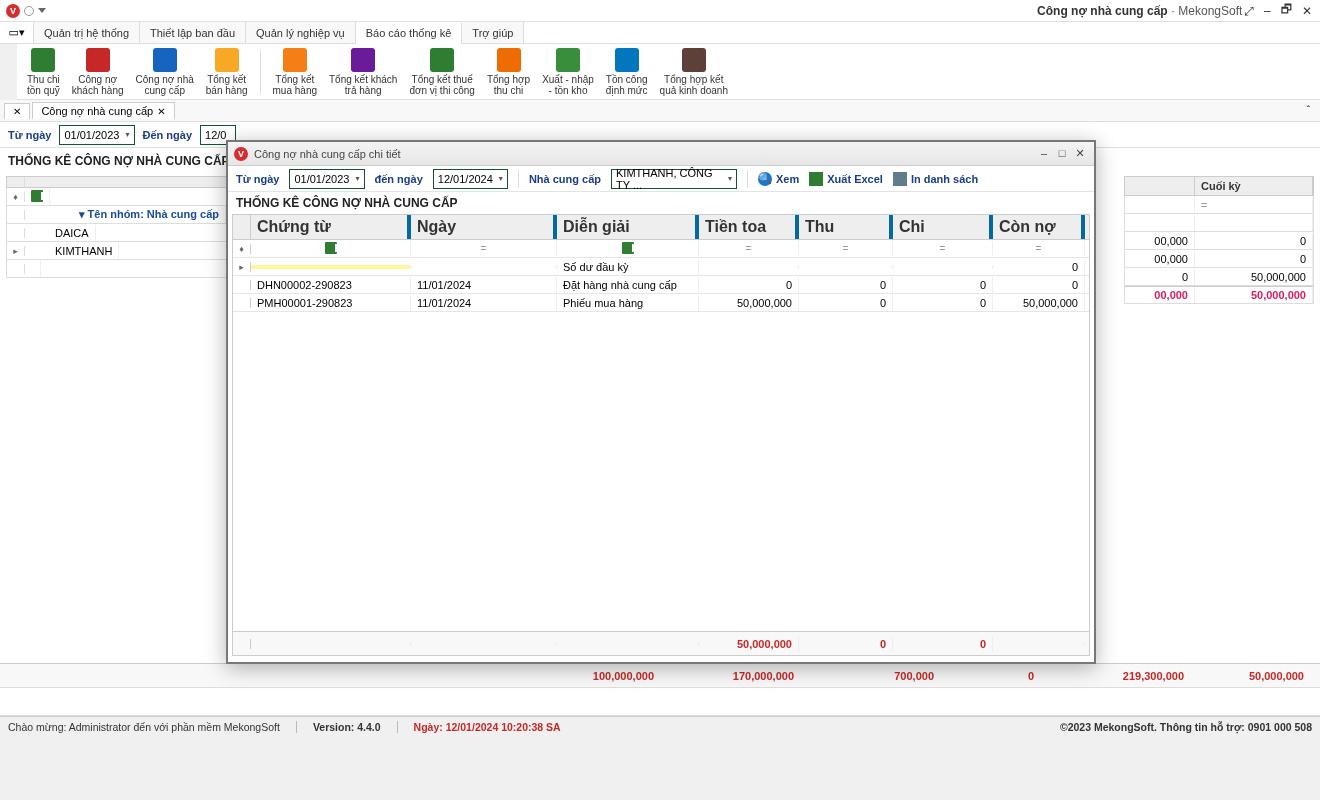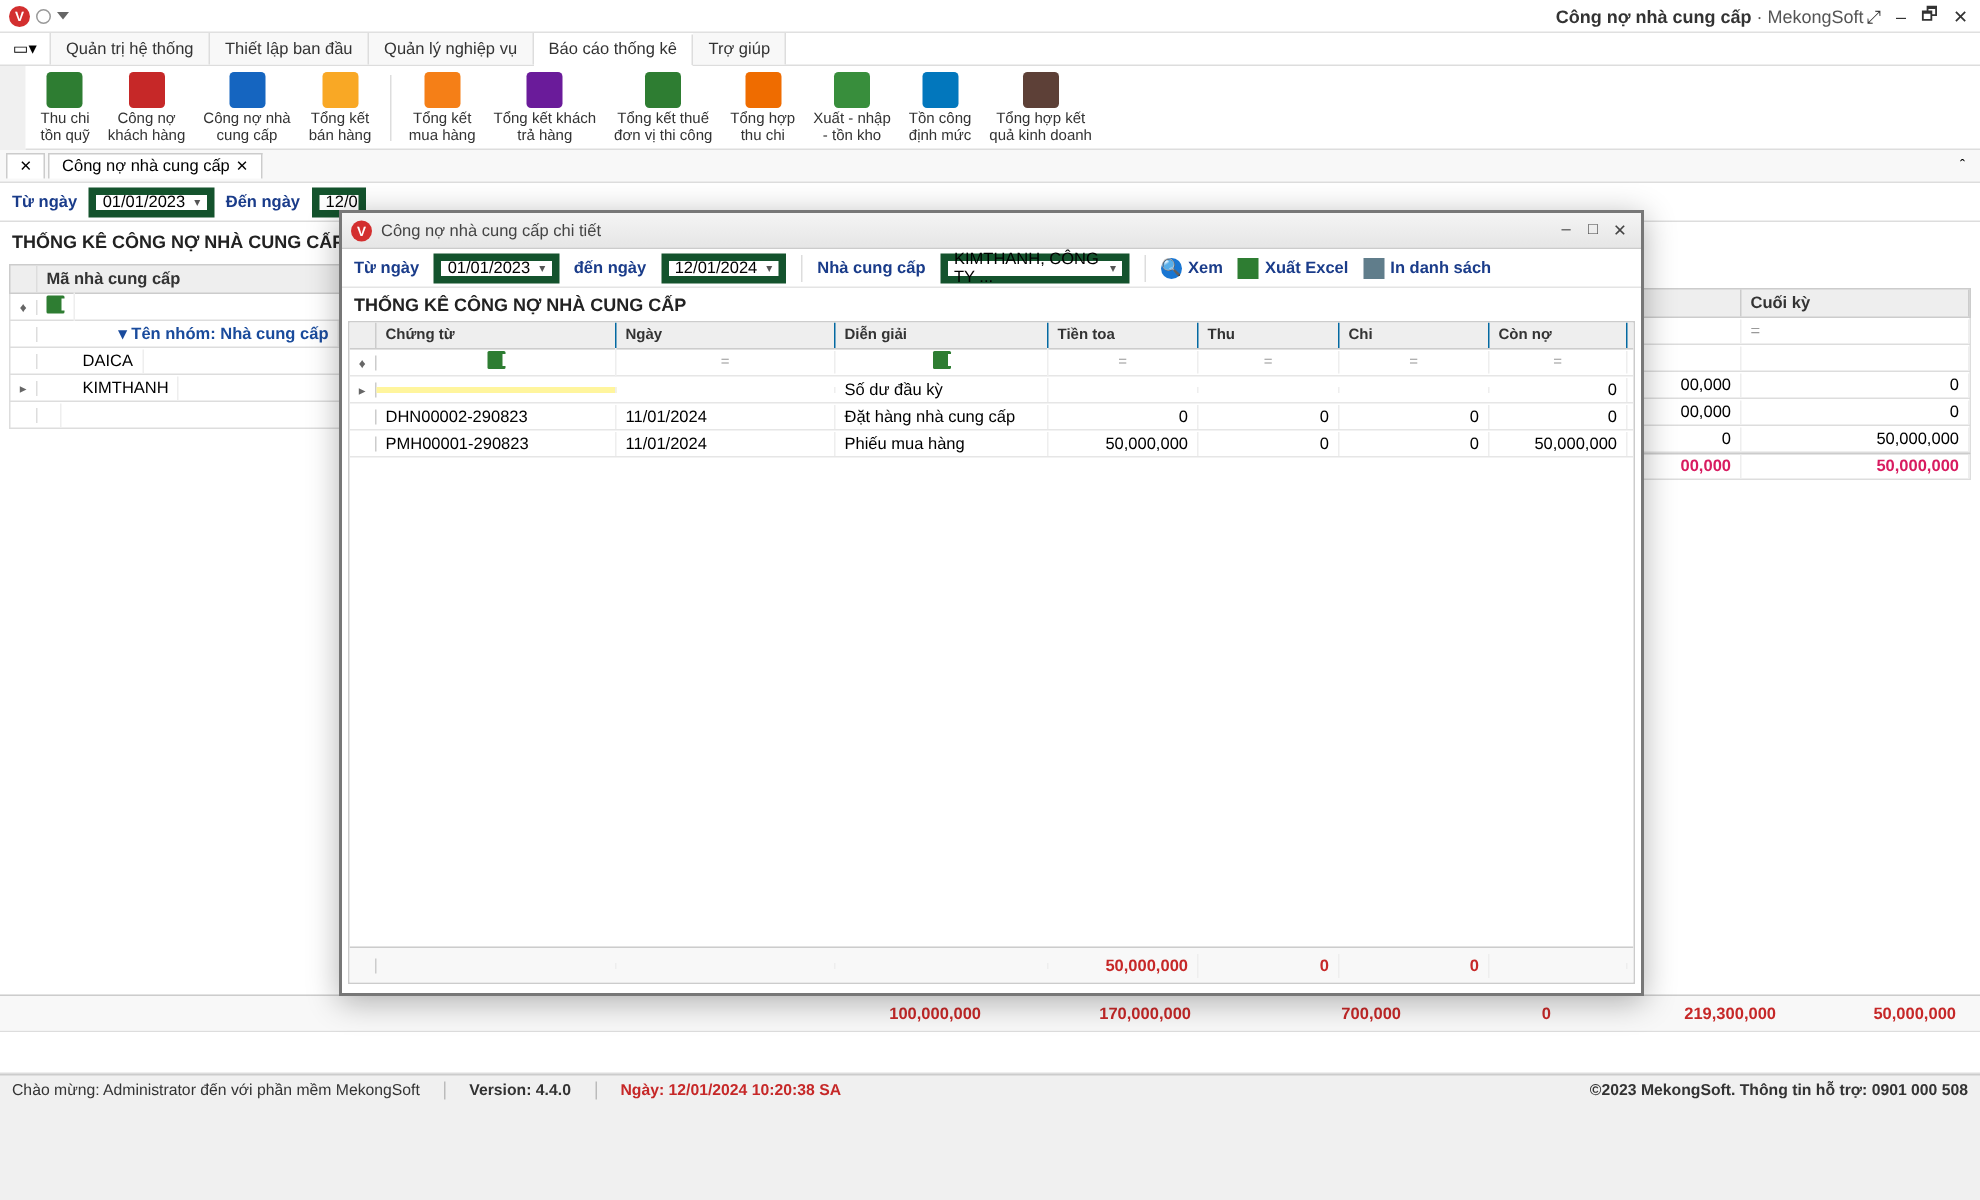--- a/index.html
+++ b/index.html
@@ -24,58 +24,58 @@
 .ribbon-icon { width: 24px; height: 24px; margin-bottom: 2px; border-radius: 3px; }
 .ribbon-sep { width: 1px; height: 44px; background: #ddd; margin: 0 4px; }
 
 .doc-tabs { height: 22px; background: #f8f8f8; border-bottom: 1px solid #ddd; display: flex; align-items: center; padding: 0 4px; gap: 2px; }
 .doc-tab { display: flex; align-items: center; gap: 4px; padding: 2px 8px; background: #fff; border: 1px solid #ccc; border-bottom: none; font-size: 11px; }
 .doc-tab .x { font-size: 10px; cursor: pointer; }
 .caret-up { margin-left: auto; font-size: 10px; padding-right: 6px; cursor: pointer; }
 
 .bg-filters { height: 26px; background: #fff; display: flex; align-items: center; padding: 0 8px; gap: 8px; border-bottom: 1px solid #ddd; }
 .lbl-blue { color: #1a3c8a; font-weight: 600; font-size: 11px; }
-.date-input { display: inline-flex; align-items: center; border: 5px solid #14532d; height: 20px; padding: 0 4px; background: #fff; font-size: 11px; gap: 6px; }
+.date-input { display: inline-flex; align-items: center; border: 1px solid #14532d; height: 20px; padding: 0 4px; background: #fff; font-size: 11px; gap: 6px; }
 .date-input .dd { font-size: 8px; color: #555; }
 
 .bg-main { position: relative; background: #fff; height: 540px; border-bottom: 1px solid #ddd; }
 .bg-title { font-weight: bold; font-size: 12px; padding: 6px 8px; color: #222; }
 
 .left-grid { position: absolute; left: 6px; top: 28px; width: 320px; }
 .grid-header-row { display: flex; background: #eee; border: 1px solid #ccc; }
 .grid-header-cell { padding: 3px 6px; border-right: 1px solid #ccc; font-weight: 600; color: #333; font-size: 11px; }
 .grid-row { display: flex; border: 1px solid #ddd; border-top: none; background: #fff; height: 18px; align-items: center; }
 .grid-cell { padding: 2px 6px; border-right: 1px solid #eee; font-size: 11px; }
 .group-row { color: #1a4b9c; font-weight: 600; gap: 48px; }
 .row-selector { width: 18px; text-align: center; border-right: 1px solid #ddd; color: #666; font-size: 9px; }
 .excel-icon { width: 12px; height: 12px; background: #2e7d32; display: inline-block; border-radius: 1px; position: relative; }
 .excel-icon::after { content: ""; position: absolute; right: -2px; top: 2px; width: 4px; height: 8px; background: #fff; }
 
-.right-grid-hdr { position: absolute; right: 6px; top: 44px; width: 224px; }
+.right-grid-hdr { position: absolute; right: 6px; top: 28px; width: 190px; }
 
 .bg-totals { position: absolute; bottom: 0; left: 0; right: 0; height: 24px; background: #f8f8f8; border-top: 1px solid #ccc; display: flex; align-items: center; font-weight: bold; color: #c62828; font-size: 11px; }
 .tot-cell { text-align: right; padding-right: 16px; }
 
 .statusbar { height: 20px; background: #f0f0f0; border-top: 1px solid #ccc; display: flex; align-items: center; padding: 0 8px; font-size: 10.5px; color: #333; gap: 16px; }
 .statusbar .right { margin-left: auto; }
 .red-text { color: #c62828; font-weight: 600; }
 .sep-v { width: 1px; height: 12px; background: #bbb; }
 
 
 .dialog { position: absolute; left: 226px; top: 140px; width: 870px; height: 524px; background: #fff; border: 2px solid #777; box-shadow: 0 4px 20px rgba(0,0,0,0.3); display: flex; flex-direction: column; }
 .dialog-title { height: 24px; background: linear-gradient(#f4f4f4,#e6e6e6); display: flex; align-items: center; padding: 0 6px; gap: 6px; border-bottom: 1px solid #ccc; font-size: 11px; color: #444; }
 .dialog-title .win { margin-left: auto; display: flex; gap: 2px; }
 .dialog-title .win span { width: 16px; text-align: center; cursor: pointer; font-size: 11px; }
 .dialog-toolbar { height: 26px; display: flex; align-items: center; padding: 0 8px; gap: 10px; border-bottom: 1px solid #e4e4e4; font-size: 11px; }
 .tb-btn { display: inline-flex; align-items: center; gap: 4px; color: #1a3c8a; font-weight: 600; cursor: pointer; }
 .tb-icon { width: 14px; height: 14px; display: inline-block; }
 .dialog-sub { font-weight: bold; font-size: 12px; padding: 4px 8px; color: #222; }
 .dgrid { flex: 1; border: 1px solid #ccc; margin: 0 4px; display: flex; flex-direction: column; overflow: hidden; }
 .dgrid-head { display: flex; background: #eee; border-bottom: 1px solid #ccc; }
-.dcol { padding: 3px 6px; border-right: 1px solid #0369a1; font-weight: 600; font-size: 10px; color: #333; }
+.dcol { padding: 3px 6px; border-right: 4px solid #0369a1; font-weight: 600; font-size: 16px; color: #333; }
 .drow { display: flex; border-bottom: 1px solid #e6e6e6; height: 18px; align-items: center; font-size: 11px; }
 .dcell { padding: 2px 6px; border-right: 1px solid #eee; overflow: hidden; white-space: nowrap; }
 .num { text-align: right; }
 .filter-row .dcell { color: #999; text-align: center; font-size: 10px; }
 .highlight { background: #fff59d; }
 .dgrid-footer { height: 24px; background: #f8f8f8; border-top: 1px solid #ccc; display: flex; align-items: center; font-weight: bold; color: #c62828; font-size: 11px; }
 
 .c-ct { width: 160px; } .c-ng { width: 146px; } .c-dg { width: 142px; }
 .c-tt { width: 100px; } .c-thu { width: 94px; } .c-chi { width: 100px; } .c-cn { width: 92px; }
 .rs { width: 18px; text-align:center; border-right:1px solid #ccc; color:#666; font-size:9px; }
@@ -186,21 +186,20 @@
       <span>12/0</span>
     </span>
 </div>
 
 <div class="bg-main">
   <div class="bg-title">THỐNG KÊ CÔNG NỢ NHÀ CUNG CẤP</div>
 
   <div class="left-grid">
     <div class="grid-header-row">
       <div class="row-selector">&nbsp;</div>
-      <div class="grid-header-cell" style="flex:1">Mã nhà cung cấp</div>
     </div>
     <div class="grid-row">
         <div class="row-selector">♦</div>
         <div class="grid-cell"><span class="excel-icon"></span></div>
       </div>
     <div class="grid-row group-row">
         <div class="row-selector">&nbsp;</div>
         <div class="grid-cell">▾ <span>Tên nhóm: Nhà cung cấp</span></div>
       </div>
     <div class="grid-row">

